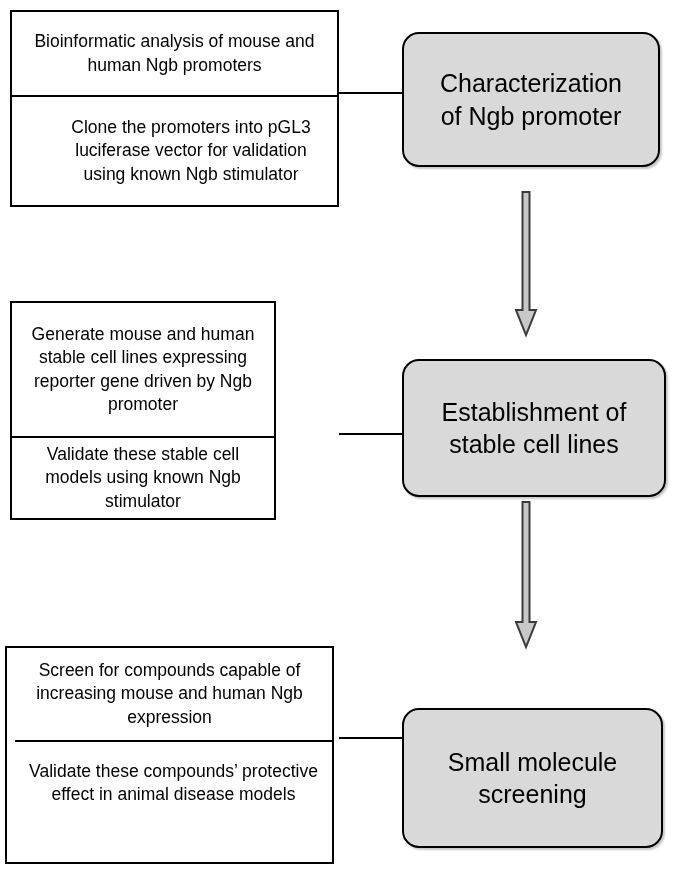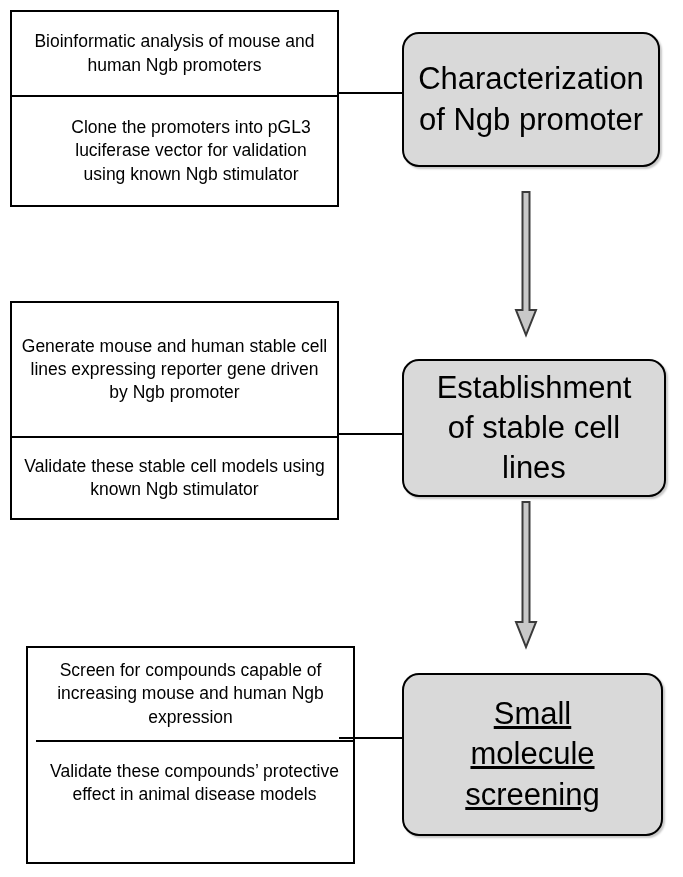--- a/index.html
+++ b/index.html
@@ -44,26 +44,26 @@
   .task-cell.divider-top {
     border-top: 2px solid #000000;
   }
 
   
   #task-table-1 { left: 10px; top: 10px; width: 329px; height: 197px; }
   #task-table-1 .c1 { height: 83px; }
   #task-table-1 .c2 { height: 110px; padding-left: 41px; }
 
   
-  #task-table-2 { left: 10px; top: 301px; width: 329px; height: 219px; }
+  #task-table-2 { left: 10px; top: 301px; width: 266px; height: 219px; }
   #task-table-2 .c1 { height: 133px; }
   #task-table-2 .c2 { height: 82px; }
 
   
-  #task-table-3 { left: 26px; top: 646px; width: 329px; height: 218px; }
+  #task-table-3 { left: 5px; top: 646px; width: 329px; height: 218px; }
   #task-table-3 .c1 { height: 92px; }
   #task-table-3 .c2 { height: 84px; margin-left: 8px; }
   #task-table-3 .c3 { height: 38px; }
 
   
   .connector {
     position: absolute;
     height: 0;
     border-top: 2px solid #000000;
   }
@@ -75,29 +75,29 @@
   .stage-box {
     position: absolute;
     box-sizing: border-box;
     background: #d9d9d9;
     border: 2px solid #000000;
     border-radius: 17px;
     display: flex;
     align-items: center;
     justify-content: center;
     text-align: center;
-    font-size: 31px;
+    font-size: 25px;
     line-height: 1.3;
     color: #000000;
     box-shadow: 2px 2px 2px rgba(0,0,0,0.22);
     padding: 0 26px;
   }
   #stage-box-1 { left: 402px; top: 32px;  width: 258px; height: 135px; }
   #stage-box-2 { left: 402px; top: 359px; width: 264px; height: 138px; }
-  #stage-box-3 { left: 402px; top: 673px; width: 261px; height: 163px; text-decoration: underline; }
+  #stage-box-3 { left: 402px; top: 708px; width: 261px; height: 140px; }
 
   
   .arrow-svg {
     position: absolute;
     overflow: visible;
   }
   #arrow-1 { left: 512px; top: 190px; }
   #arrow-2 { left: 512px; top: 500px; }
 </style>
 </head>

